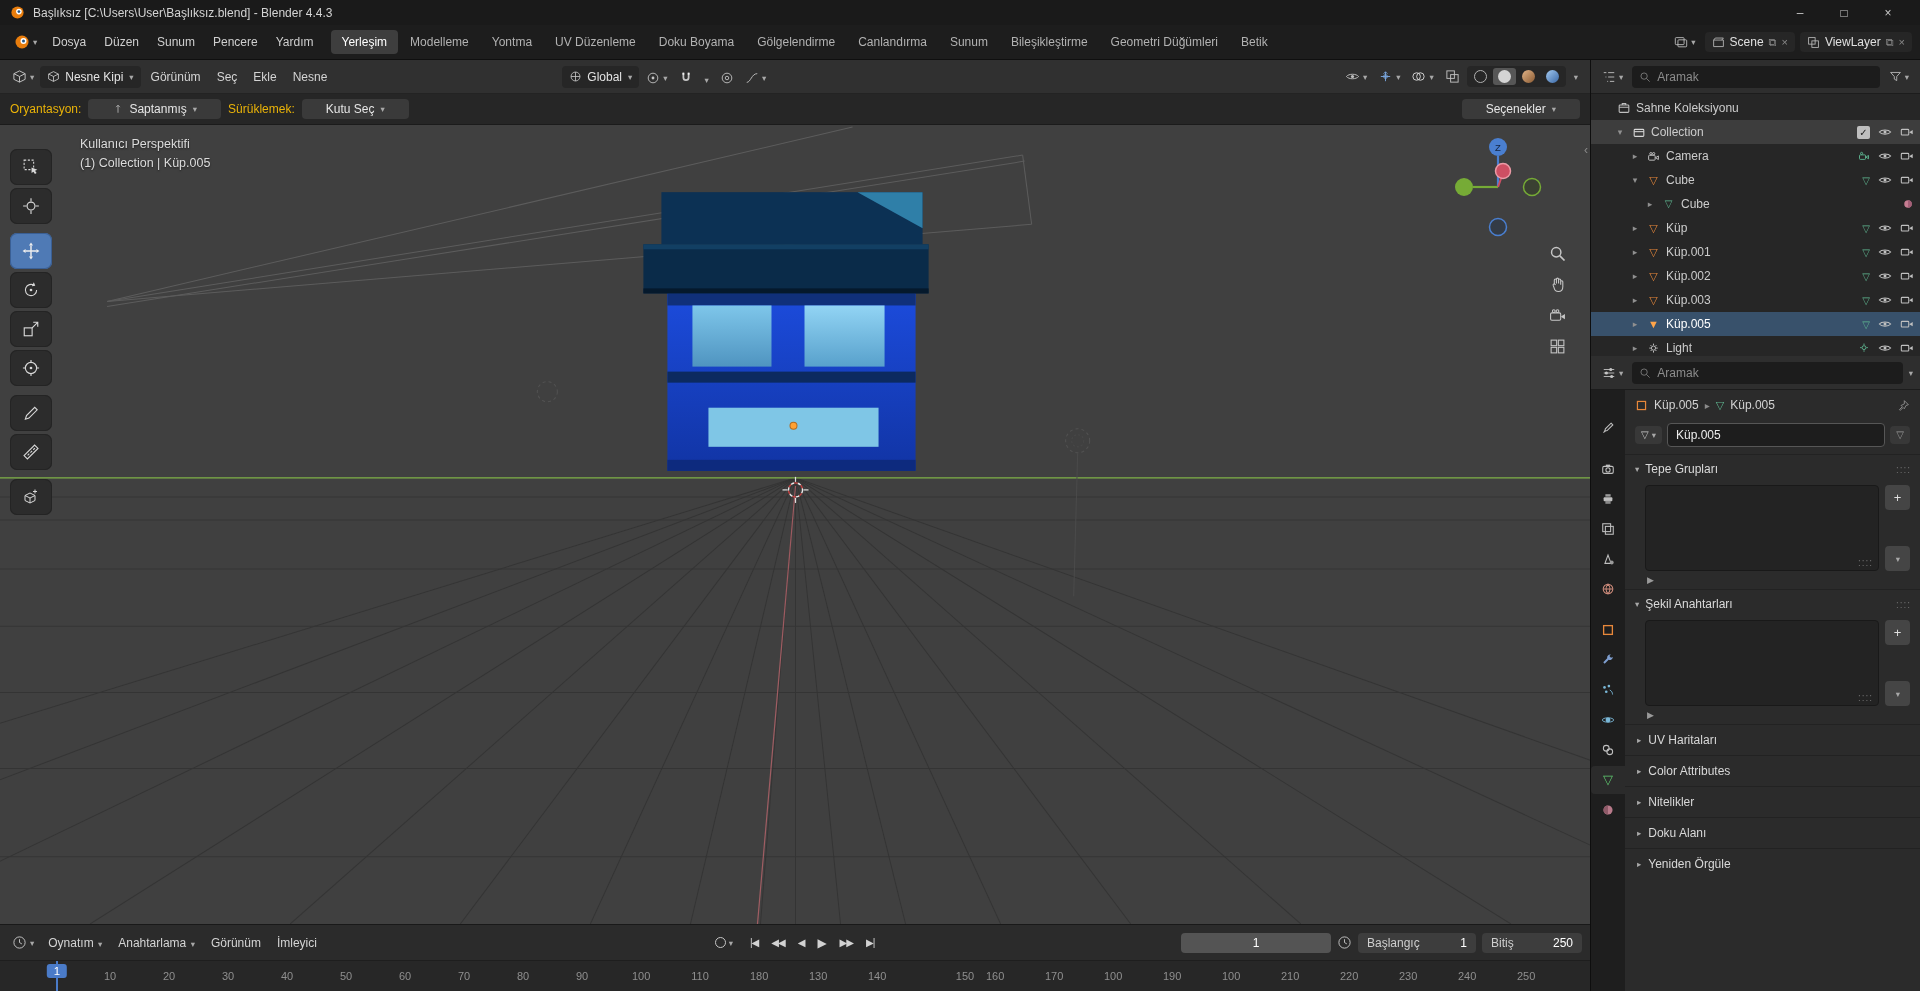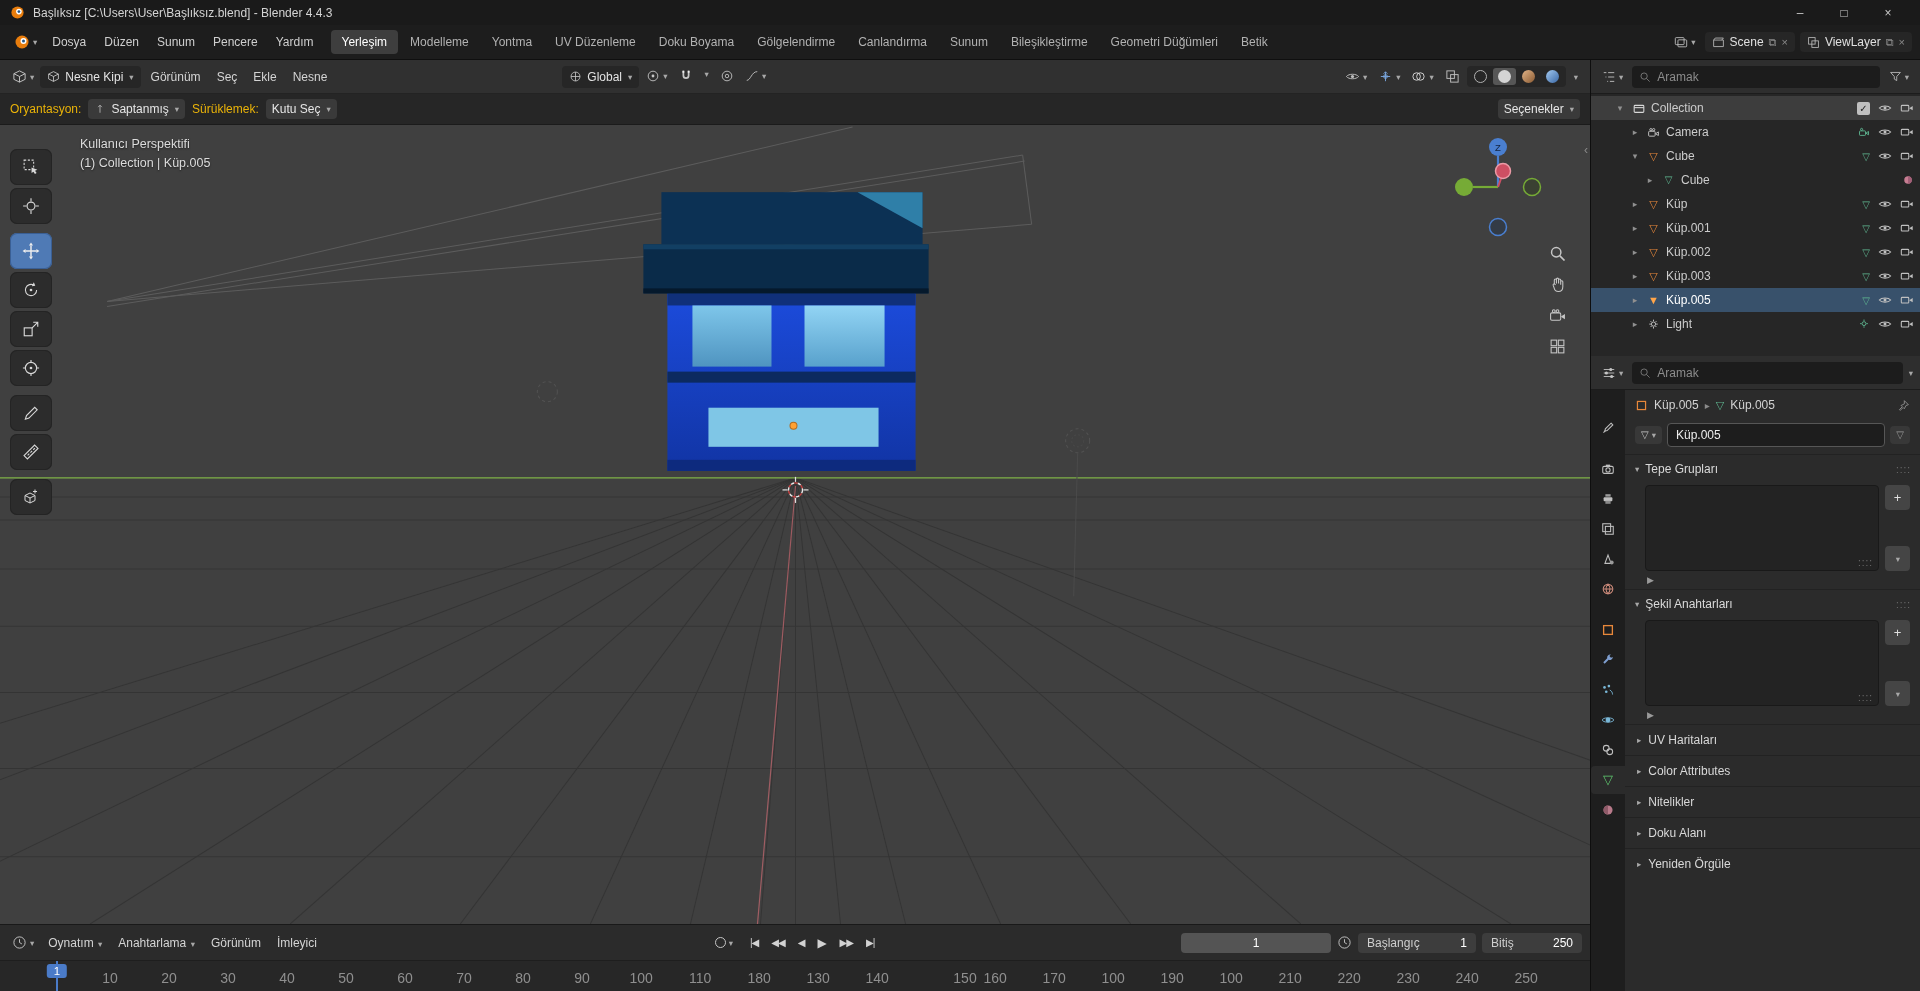--- a/index.html
+++ b/index.html
@@ -26,35 +26,35 @@
 
 
 .main{display:flex;height:931px}
 .left-col{flex:1;display:flex;flex-direction:column;min-width:0}
 .right-col{width:330px;display:flex;flex-direction:column;border-left:1px solid #0e0e0e}
 
 
 .vp-header{height:34px;background:#303030;display:flex;align-items:center;padding:0 8px;gap:2px;border-bottom:1px solid #232323}
 .pill{display:flex;align-items:center;gap:5px;background:#262626;border-radius:4px;padding:4px 7px;color:#e3e3e3;white-space:nowrap}
 .hdr-menu{padding:4px 8px;color:#d4d4d4}
-.vph-center{display:flex;align-items:flex-start;gap:3px;margin-left:225px}
+.vph-center{display:flex;align-items:flex-end;gap:3px;margin-left:225px}
 .vph-right{display:flex;align-items:center;gap:3px;margin-left:auto}
 .icon-btn{display:flex;align-items:center;gap:2px;padding:3px 4px;border-radius:4px}
 .seg{display:flex;background:#262626;border-radius:4px;padding:2px;gap:1px;align-items:center}
 .seg-btn{padding:2px 5px;border-radius:3px;display:flex;align-items:center}
 .seg-btn.active{background:#565656}
 .sphere{width:13px;height:13px;border-radius:50%}
 .sphere.wire{border:1.5px solid #b0b0b0}
 .sphere.solid{background:#d4d4d4}
 .sphere.mat{background:linear-gradient(135deg,#e2b488,#8a5a32)}
 .sphere.rend{background:linear-gradient(135deg,#a2c9f0,#3a68a6)}
 
 .tool-settings{height:31px;background:#262626;display:flex;align-items:center;padding:0 10px;gap:7px;border-bottom:1px solid #1b1b1b}
 .ts-label{color:#eab308}
-.ts-pill{display:flex;align-items:center;gap:5px;background:#3a3a3a;border-radius:4px;padding:3px 6px;color:#e6e6e6}
+.ts-pill{display:flex;align-items:center;gap:5px;background:#3a3a3a;border-radius:4px;padding:3px 24px;color:#e6e6e6}
 .ts-right{margin-left:auto}
 
 
 .viewport{flex:1;position:relative;background:#404040;overflow:hidden}
 .vp-scene{position:absolute;inset:0;width:100%;height:100%}
 .vp-toolbar{position:absolute;left:10px;top:24px;display:flex;flex-direction:column;gap:9px;z-index:3}
 .tool-group{display:flex;flex-direction:column;gap:3px}
 .tool-btn{width:42px;height:36px;background:rgba(44,44,44,.96);border-radius:7px;display:flex;align-items:center;justify-content:center;box-shadow:inset 0 0 0 1px #242424}
 .tool-btn.active{background:#4f7ab5;box-shadow:inset 0 0 0 1px #3a5f94}
 .vp-overlay-text{position:absolute;left:80px;top:10px;line-height:19px;color:#dcdcdc;text-shadow:0 1px 2px rgba(0,0,0,.55);font-size:12.5px}
@@ -68,21 +68,21 @@
 .tl-center{display:flex;align-items:center;gap:8px}
 .rec-dot{width:11px;height:11px;border:1.5px solid #c6c6c6;border-radius:50%}
 .transport{display:flex;align-items:center;gap:3px}
 .tr-btn{padding:3px 5px;color:#d2d2d2;font-size:10px;letter-spacing:-1px;border-radius:3px;white-space:nowrap}
 .tr-btn.play{font-size:12px;letter-spacing:0}
 .tl-right{flex:1;display:flex;align-items:center;justify-content:flex-end;gap:6px}
 .frame-pill{width:150px;background:#545454;border-radius:4px;text-align:center;padding:3px 0;color:#fff}
 .range-pill{display:flex;justify-content:space-between;background:#3d3d3d;border-radius:4px;padding:3px 9px;color:#cfcfcf;width:118px}
 .range-pill b{color:#fff;font-weight:normal}
 .timeline-ruler{height:31px;background:#272727;position:relative;border-top:1px solid #1e1e1e;overflow:hidden}
-.ruler-num{position:absolute;top:9px;transform:translateX(-50%);color:#8f8f8f;font-size:14px}
+.ruler-num{position:absolute;top:9px;transform:translateX(-50%);color:#8f8f8f;font-size:11px}
 .playhead-line{position:absolute;top:0;bottom:0;width:2px;background:#4a7bc8}
 .playhead-pill{position:absolute;top:3px;transform:translateX(-50%);background:#4a7bc8;color:#fff;border-radius:3px;padding:1px 7px;font-size:11.5px;z-index:2}
 
 
 .outliner{height:296px;background:#262626;display:flex;flex-direction:column}
 .panel-hdr-row{height:34px;background:#2e2e2e;display:flex;align-items:center;gap:5px;padding:0 7px;border-bottom:1px solid #1c1c1c;flex:none}
 .search-box{flex:1;display:flex;align-items:center;gap:6px;background:#1c1c1c;border-radius:4px;padding:4px 7px;color:#8c8c8c}
 .o-rows{flex:1;overflow:hidden;padding-top:2px}
 .o-row{height:24px;display:flex;align-items:center;gap:4px;padding-right:6px}
 .o-row.active{background:#38516b}
@@ -652,20 +652,31 @@
           <span>Aramak</span>
         </div>
         <span class="icon-btn">
           <svg width="13" height="13" viewBox="0 0 16 16">
               <path d="M2 3h12l-4.5 5v5l-3-1.8V8z" stroke="#c6c6c6" fill="none"></path>
             </svg>
             <span class="chev">▾</span>
         </span>
       </div>
       <div class="o-rows" id="outliner-rows">
+          <div class="o-row" style="padding-left:8px">
+    <span class="o-arrow"></span>
+    <span class="o-icon">
+              <svg width="14" height="14" viewBox="0 0 16 16">
+                <rect x="2.5" y="4.5" width="11" height="8.5" rx="1" stroke="#c0c0c0" fill="none" stroke-width="1.2"></rect>
+                <path d="M2.5 7.2h11M6 4.5V3h4v1.5" stroke="#c0c0c0" fill="none" stroke-width="1.2"></path>
+              </svg>
+            </span>
+    <span class="o-label">Sahne Koleksiyonu</span>
+    <span class="o-right"></span>
+  </div>
           <div class="o-row hl" style="padding-left:23px">
     <span class="o-arrow">▾</span>
     <span class="o-icon">
               <svg width="14" height="14" viewBox="0 0 16 16">
                 <rect x="2.5" y="5" width="11" height="8" rx="1" stroke="#d8d8d8" fill="none" stroke-width="1.2"></rect>
                 <path d="M2.5 7.6h11" stroke="#d8d8d8" stroke-width="1.2"></path>
               </svg>
             </span>
     <span class="o-label">Collection</span>
     <span class="o-right">

